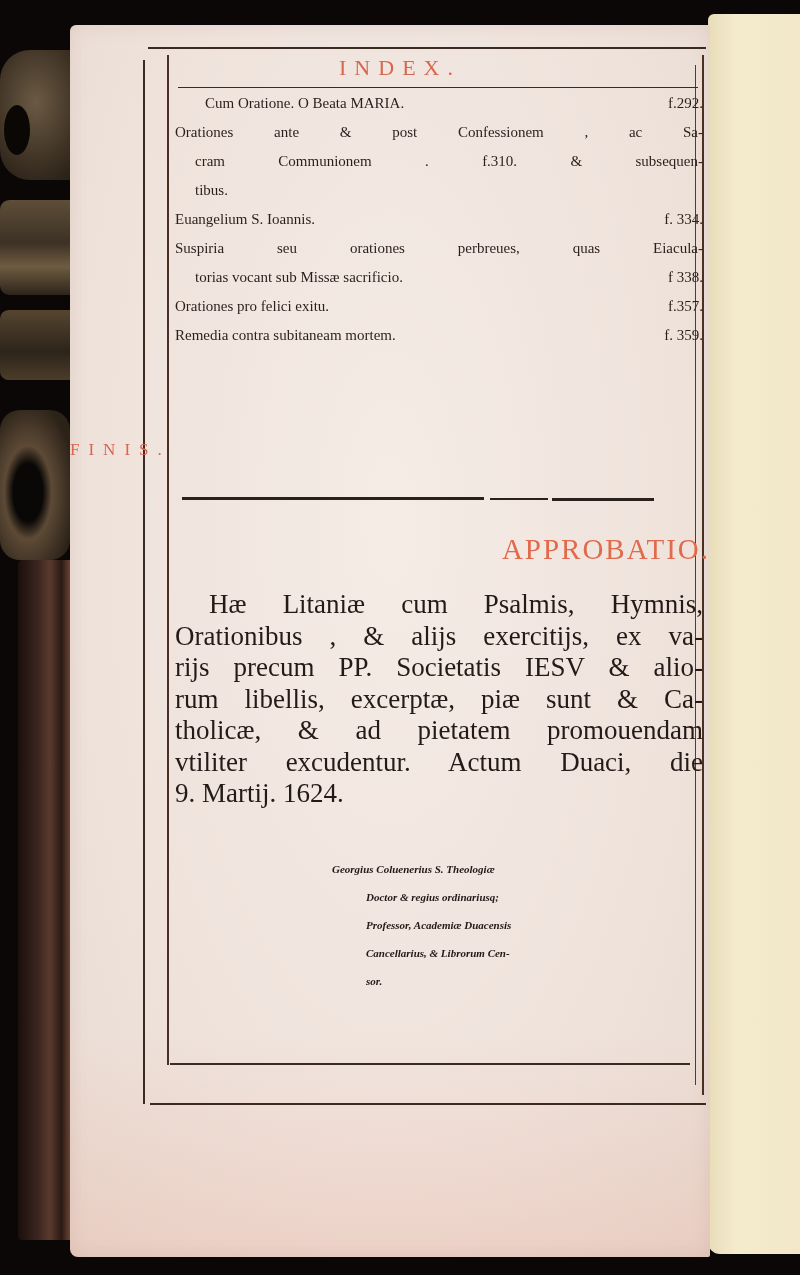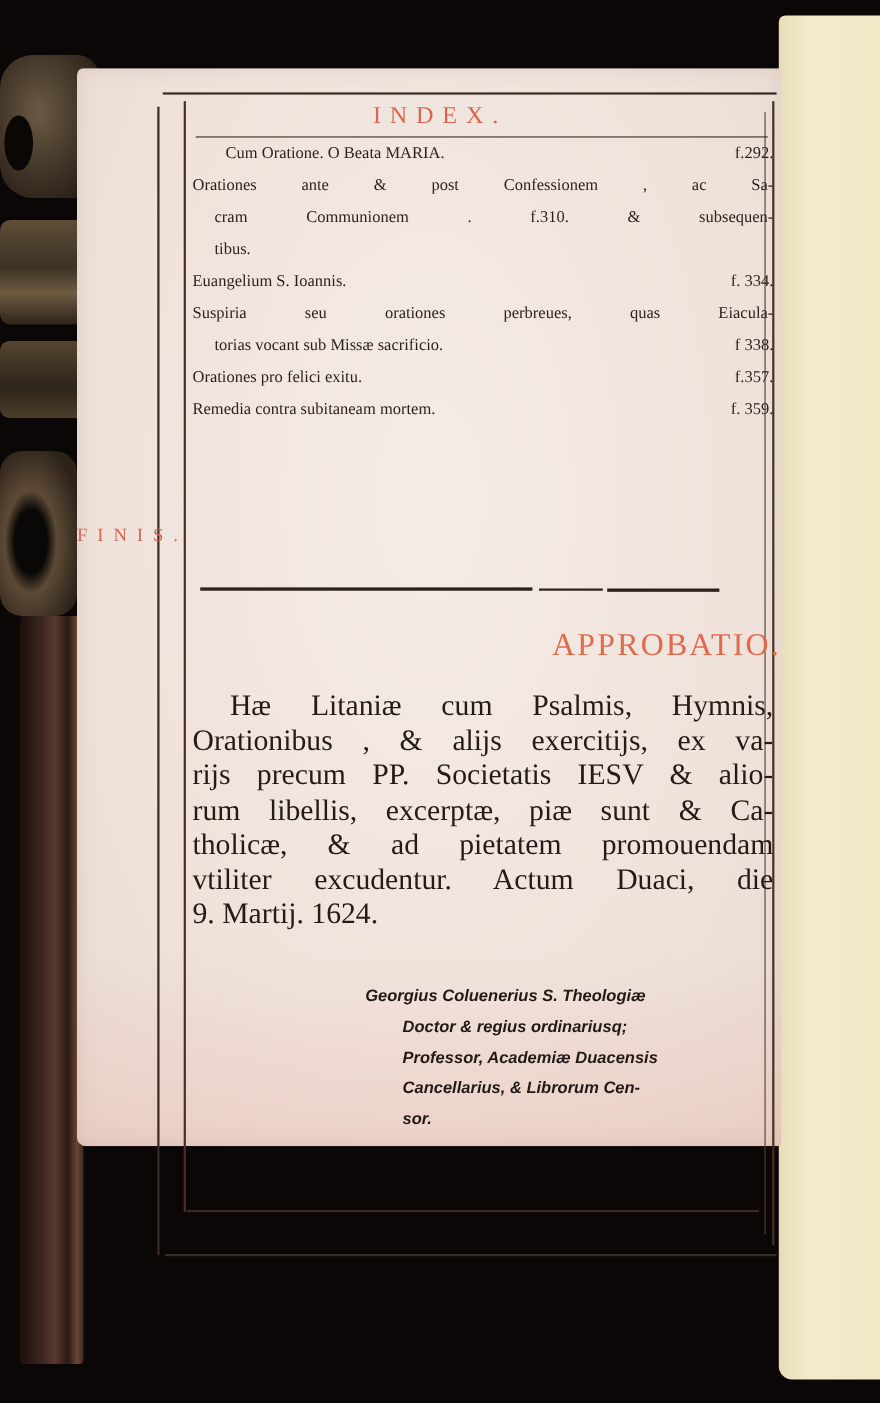--- a/index.html
+++ b/index.html
@@ -25,27 +25,26 @@
     background:linear-gradient(180deg,#564530 0%,#2d241a 60%,#4c3d2a 100%); }
   .clasp .c4 { position:absolute; left:0; top:370px; width:70px; height:150px; border-radius:20px;
     background:radial-gradient(ellipse at 40% 55%, #0a0806 0%, #0a0806 25%, #5d4a36 40%, #2b2218 80%); }
   .clasp .hole { position:absolute; left:4px; top:55px; width:26px; height:50px; border-radius:50%; background:#0a0705; }
   .right-page {
     position:absolute; left:708px; top:14px; width:92px; height:1240px;
     background:linear-gradient(90deg,#e8dcb8 0%,#f4ebcd 30%,#f2e8c8 100%);
     border-radius:6px 0 0 12px;
   }
   .page {
-    position:absolute; left:70px; top:25px; width:640px; height:980px;
+    position:absolute; left:70px; top:25px; width:640px; height:1232px;
     background:
       linear-gradient(180deg, rgba(255,255,255,0) 82%, rgba(232,140,120,0.18) 100%),
       radial-gradient(ellipse at 50% 40%, #f5ece6 0%, #efe3dc 60%, #e9dbd2 100%);
     border-radius:6px 2px 2px 8px;
     box-shadow: inset 0 0 18px rgba(150,110,90,0.15);
-    margin-top: 37px;
   }
   
   .frame-top { position:absolute; left:78px; top:22px; width:558px; height:2px; background:#3a2a22; }
   .frame-bottom { position:absolute; left:80px; top:1078px; width:556px; height:2px; background:#3a2a22; }
   .frame-left-outer { position:absolute; left:73px; top:35px; width:2px; height:1044px; background:#3a2a22; }
   .frame-left-inner { position:absolute; left:97px; top:30px; width:2px; height:1010px; background:#4a2f26; }
   .frame-right-outer { position:absolute; left:632px; top:30px; width:2px; height:1040px; background:#4a3020; }
   .frame-right-inner { position:absolute; left:625px; top:40px; width:1px; height:1020px; background:#5a3a2a; }
   .inner-bottom { position:absolute; left:100px; top:1038px; width:520px; height:2px; background:#3a2a22; }
 
@@ -79,22 +78,22 @@
   }
   .approb-body {
     position:absolute; left:105px; top:564px; width:528px;
     font-size:27px; line-height:31.5px; color:#241a17; font-family:"Liberation Serif", serif;
   }
   .approb-body .ln { display:block; white-space:nowrap; text-align:justify; text-align-last:justify; }
   .approb-body .ln.first { padding-left:34px; }
   .approb-body .ln.last { text-align-last:left; }
   .signature {
     position:absolute; left:262px; top:830px; width:370px;
-    font-size:15px; line-height:28px; color:#221816; font-style:italic; font-weight:bold;
-    font-family:Liberation Sans, sans-serif;
+    font-size:11px; line-height:28px; color:#221816; font-style:italic; font-weight:bold;
+    font-family:Liberation Serif, serif;
   }
   .signature .ln { display:block; white-space:nowrap; }
   .signature .ln.indent { padding-left:34px; }
 </style>
 </head>
 <body>
 
 <div class="spine"></div>
 <div class="clasp">
   <div class="c1">

